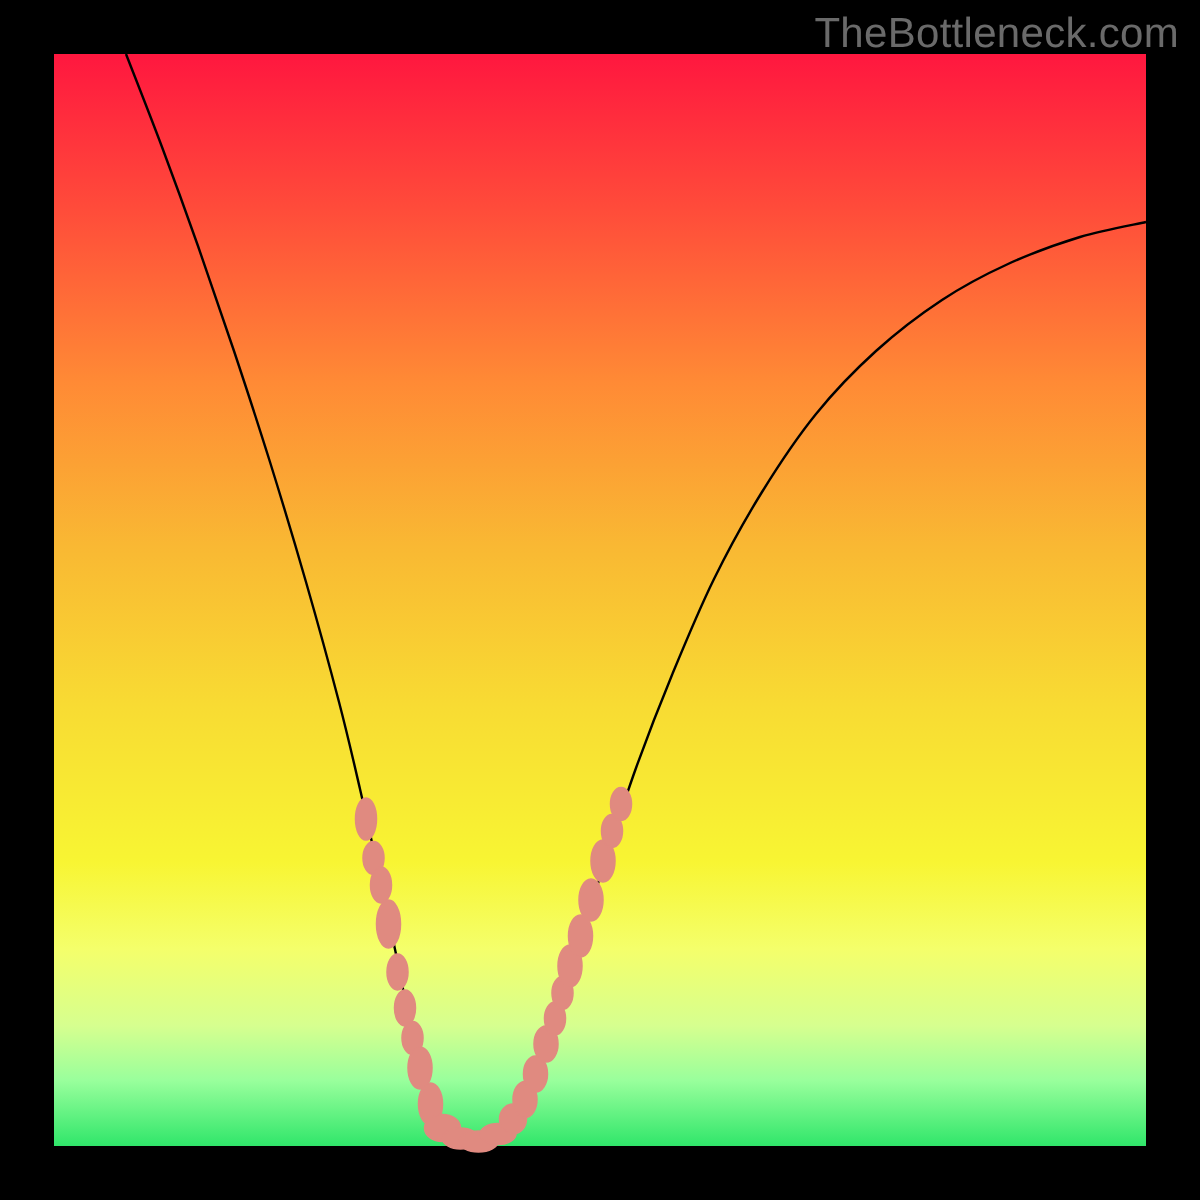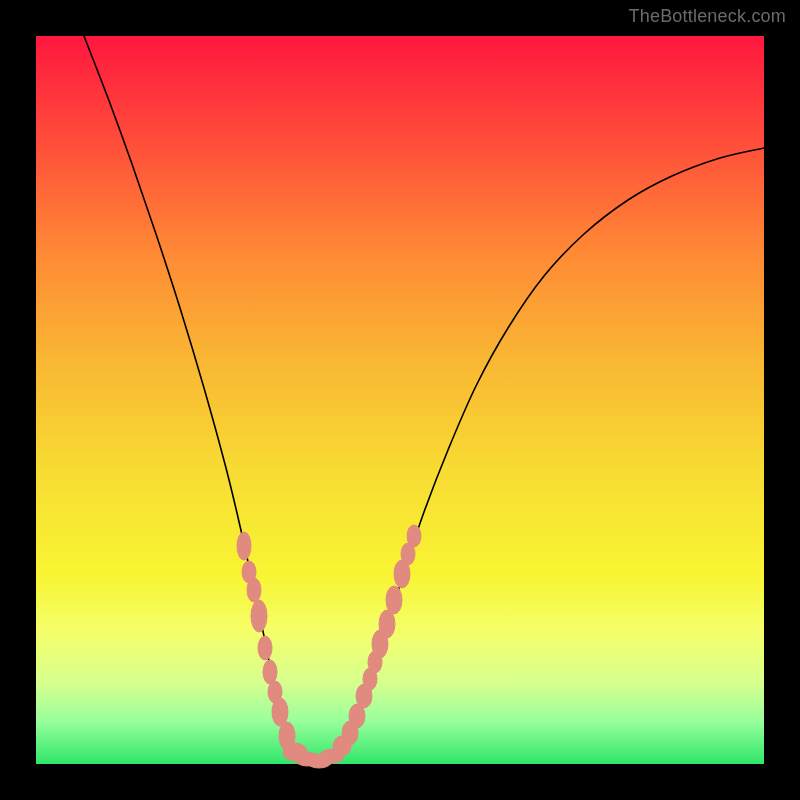--- a/index.html
+++ b/index.html
@@ -29,21 +29,21 @@
       #d6ff8f 89%,
       #99ff9c 94%,
       #30e66a 100%
     );
   }
   .watermark {
     position: absolute;
     top: 6px;
     right: 14px;
     color: #6a6a6a;
-    font-size: 18px;
+    font-size: 28px;
     font-weight: 500;
     letter-spacing: 0.2px;
     user-select: none;
   }
   svg.plot {
     position: absolute;
     left: 0;
     top: 0;
     width: 728px;
     height: 728px;

